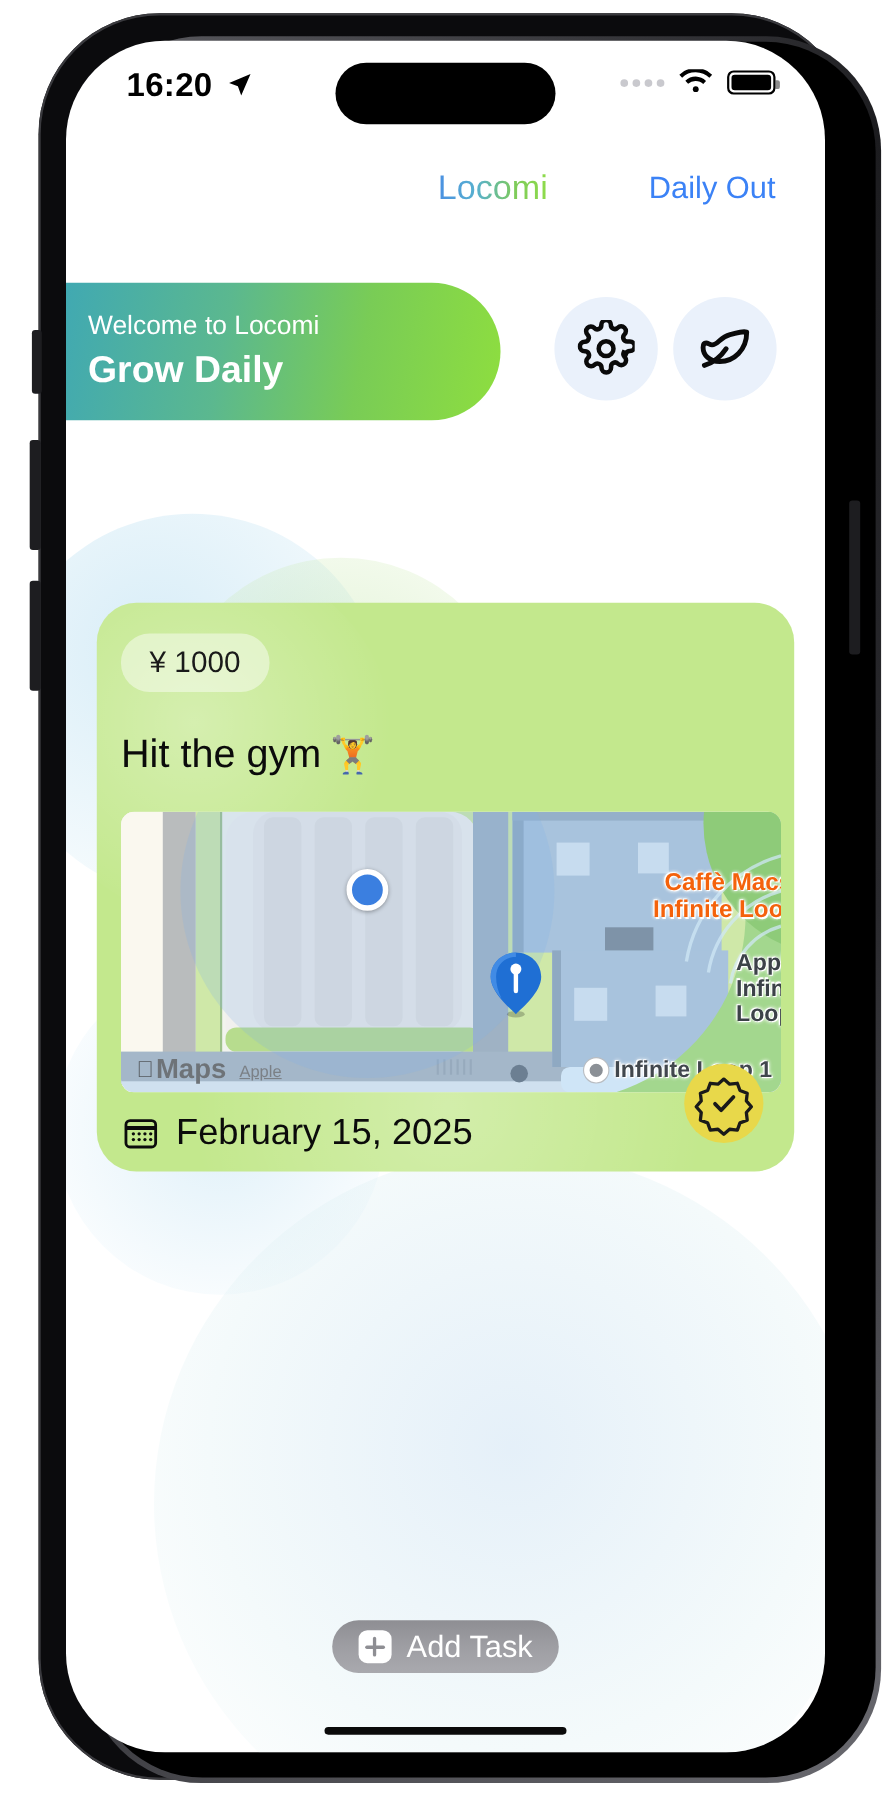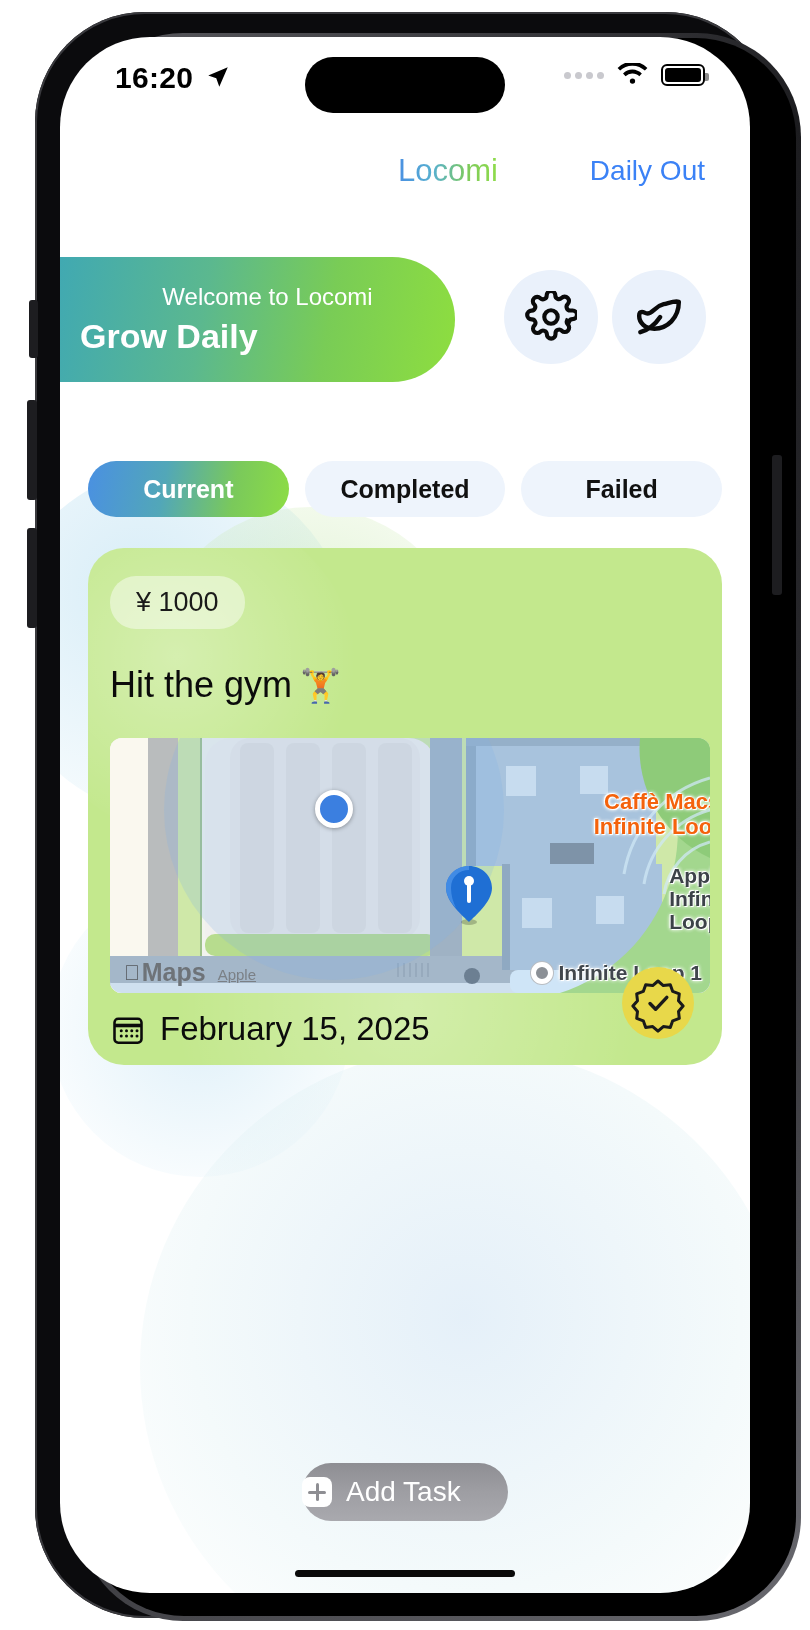--- a/index.html
+++ b/index.html
@@ -112,21 +112,21 @@
   .banner-row {
     position:absolute; left:0; top:220px; width:690px; height:130px; z-index:5;
   }
   .banner {
     position:absolute; left:-10px; top:0;
     width:405px; height:125px;
     border-radius:0 70px 70px 0;
     background:linear-gradient(100deg,#3fa8b4 0%,#5bb88f 38%,#79cc56 68%,#8ede3f 100%);
     padding:26px 0 0 30px;
   }
-  .banner-sub { font-size:24px; color:#ffffff; font-weight:400;text-align:center; }
+  .banner-sub { font-size:24px; color:#ffffff; font-weight:400; }
   .banner-title { font-size:34px; color:#ffffff; font-weight:700; margin-top:6px; }
   .round-btn {
     position:absolute; top:13px;
     width:94px; height:94px; border-radius:50%;
     background:#eaf1fb;
     display:flex; align-items:center; justify-content:center;
   }
   .btn-settings { right:152px; }
   .btn-leaf { right:44px; }
 
@@ -238,23 +238,23 @@
   }
   .meta-date { top:462px;align-items:flex-end; }
   .verify-badge {
     position:absolute; right:26px; bottom:24px;
     width:76px; height:76px;
   }
 
   
   .add-task {
     position:absolute; left:50%; transform:translateX(-50%); bottom:72px;
-    width:206px; height:58px; border-radius:31px;
+    width:206px; height:48px; border-radius:31px;
     background:linear-gradient(180deg,#8e8e93 0%,#9e9ea3 50%,#a9a9ae 100%);
-    display:flex; align-items:center; gap:14px;
+    display:flex; align-items:center; justify-content:center; gap:14px;
     z-index:7;
   }
   .plus-box {
     width:30px; height:30px; border-radius:8px; background:#fff;
     position:relative;
   }
   .plus-box::before, .plus-box::after {
     content:""; position:absolute; background:#8e8e93; border-radius:2px;
   }
   .plus-box::before { left:50%; top:6px; width:3px; height:18px; margin-left:-1.5px; }
@@ -328,25 +328,20 @@
         </svg>
       </div>
       <div class="round-btn btn-leaf">
         <svg width="56" height="56" viewBox="0 0 24 24" fill="none" stroke="#0a0a0a" stroke-width="1.9" stroke-linecap="round" stroke-linejoin="round">
           <path d="M20.5 5.5c0 7-5 11.5-10.5 11.5C6 17 3.5 14.5 3.5 11.5c0-1 .4-1.7 1.2-1.7.9 0 1.3.7 2.3.7 2.4 0 3-3 7-4 2.6-.6 4.6-1.5 6.5-1z"></path>
           <path d="M4 18.5c3.5-1 6.5-3.5 8.5-6.5"></path>
         </svg>
       </div>
     </div>
 
-    <div class="tabs">
-      <div class="tab active">Current</div>
-      <div class="tab">Completed</div>
-      <div class="tab">Failed</div>
-    </div>
 
     <div class="task-card">
       <div class="card-glow card-glow-1"></div>
       <div class="card-glow card-glow-2"></div>
 
       <div class="price-pill">¥ 1000</div>
 
       <div class="task-title">
         <span>Hit the gym</span>
         <span class="task-emoji">🏋️</span>

